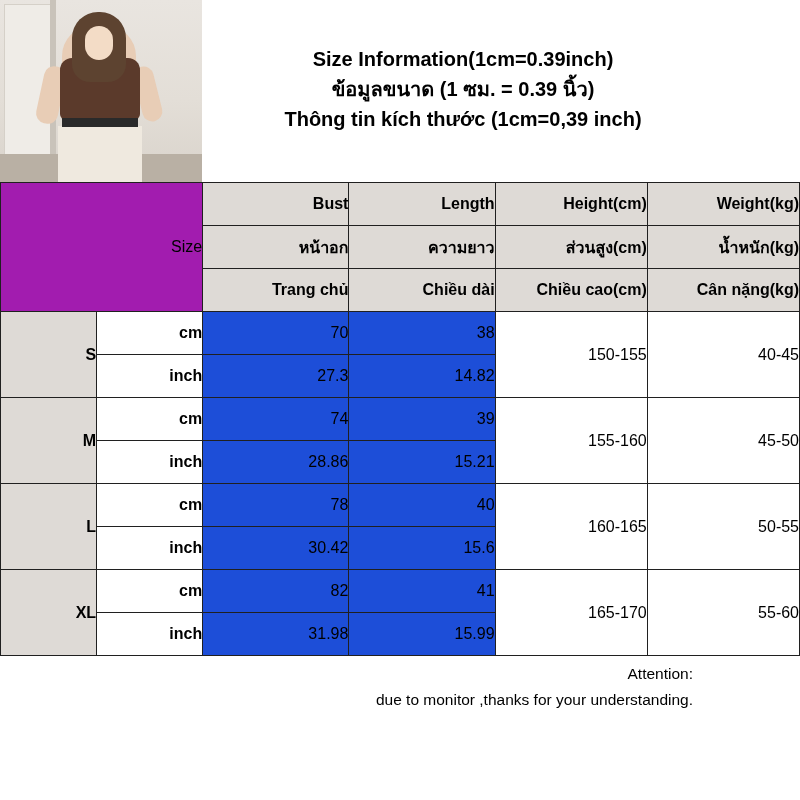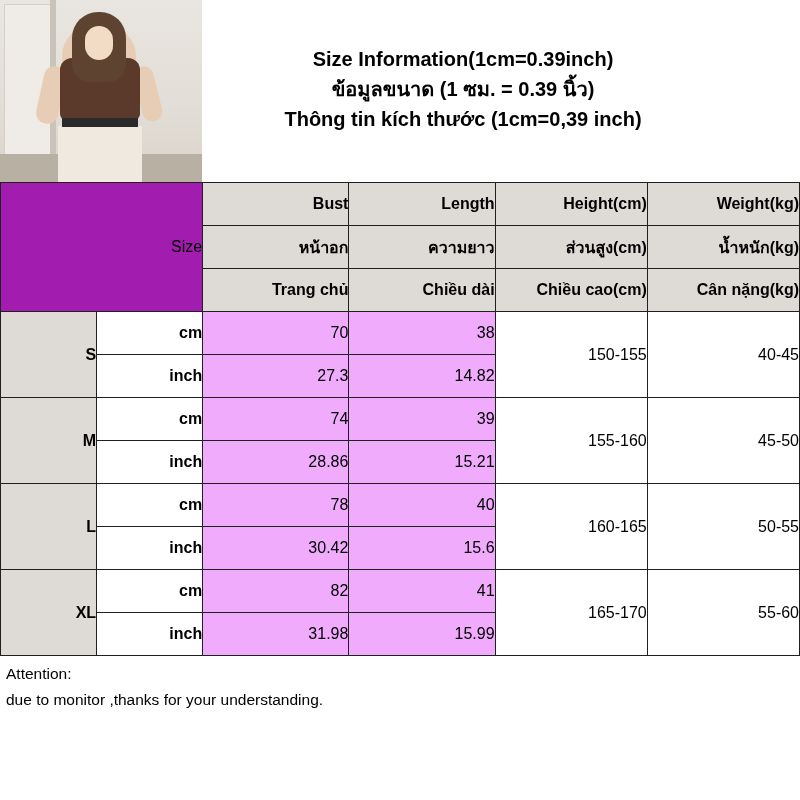--- a/index.html
+++ b/index.html
@@ -167,38 +167,39 @@
     background: #a21caf;
     font-weight: normal;
     font-size: 30px;
   }
   td.unit {
     background: #ffffff;
     font-weight: bold;
     font-size: 16px;
   }
   td.val {
-    background: #f0abfc;
+    background: #1d4ed8;
     font-size: 17px;
   }
   td.val-tall {
     background: #ffffff;
     font-size: 17px;
   }
   .col-a { width: 96px; }
   .col-b { width: 106px; }
   .col-c { width: 146px; }
   .col-d { width: 146px; }
   .col-e { width: 152px; }
   .col-f { width: 152px; }
   
   .attention {
     padding: 6px 6px 0 6px;
     box-sizing: border-box;
     width: 699px;
+    text-align: right;
   }
   .attention p {
     margin: 0 0 2px 0;
     font-size: 15.5px;
     line-height: 24px;
     color: #000;
   }
 </style>
 </head>
 <body>

